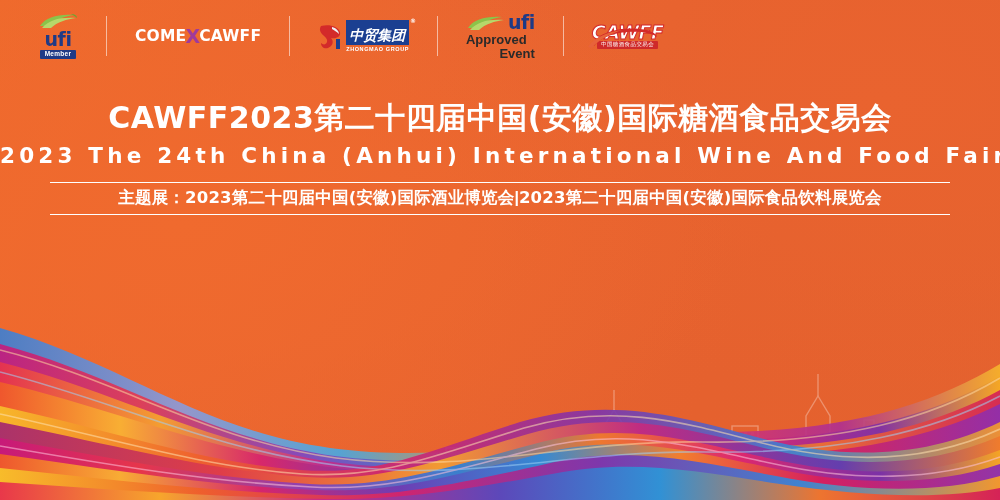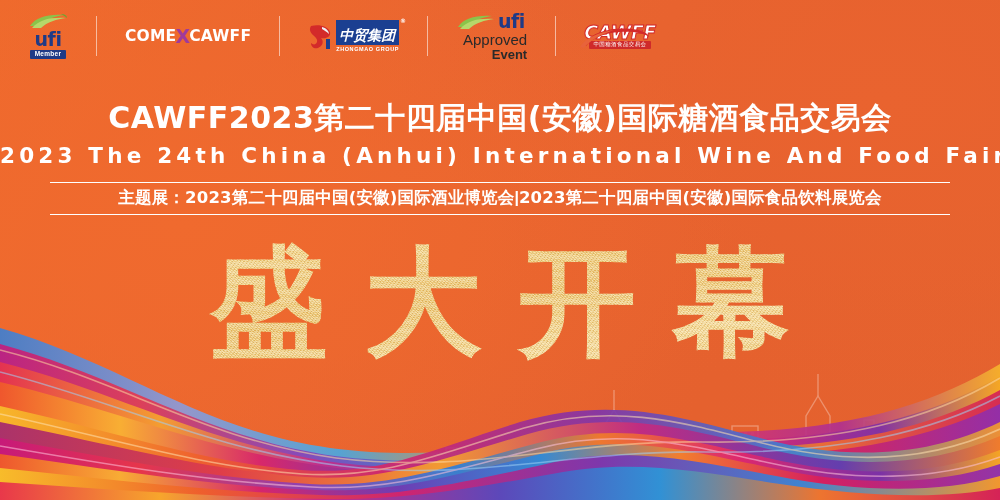--- a/index.html
+++ b/index.html
@@ -14,21 +14,21 @@
     width:1000px;height:500px;
     overflow:hidden;
     background:
       radial-gradient(ellipse 900px 500px at 18% 45%, #f06a2e 0%, rgba(240,106,46,0) 62%),
       radial-gradient(ellipse 700px 420px at 88% 20%, #e9632f 0%, rgba(233,99,47,0) 70%),
       linear-gradient(115deg,#ef6a2c 0%,#e96530 38%,#e5612e 72%,#e4622f 100%);
   }
 
   
   .logo-bar{
-    position:absolute; left:14px; top:8px;
+    position:absolute; left:24px; top:8px;
     display:flex; align-items:center; gap:14px;
     height:56px; z-index:6;
   }
   .logo-cell{ display:flex; align-items:center; justify-content:center; height:56px; padding:0 14px; }
   .logo-sep{ width:1px; height:40px; background:rgba(255,255,255,.55); }
 
   
   .ufi-box{ display:flex; flex-direction:column; align-items:center; line-height:1; }
   .ufi-wing{ width:40px; height:16px; margin-bottom:1px; }
   .ufi-word{ font-weight:bold; font-size:19px; color:#1f3a86; letter-spacing:-.5px; font-family:"DejaVu Sans",sans-serif; }
@@ -43,21 +43,21 @@
   .zm-mark{ width:25px; height:27px; }
   .zm-txtwrap{ display:flex; flex-direction:column; line-height:1; }
   .zm-cn{ background:#1b3f91; color:#fff; font-size:14px; font-weight:bold; padding:8px 3px 3px; letter-spacing:0px; position:relative; font-family:"DejaVu Sans",sans-serif;font-style:italic;}
   .zm-reg{ position:absolute; right:-7px; top:-2px; color:#fff; font-size:6px; }
   .zm-en{ color:#fff; font-size:5.5px; font-weight:bold; letter-spacing:.6px; margin-top:1.5px; text-align:center; }
 
   
   .ufa{ display:flex; flex-direction:column; align-items:flex-start; line-height:1; }
   .ufa-row{ display:flex; align-items:flex-end; gap:2px; }
   .ufa-word{ font-weight:bold; font-size:19px; color:#1f3a86; letter-spacing:-.5px; font-family:"DejaVu Sans",sans-serif;}
-  .ufa-l2{ color:#2a2a2a; font-size:15px; font-weight:normal; align-self:flex-start; margin-top:1px;margin-left:7px;}
+  .ufa-l2{ color:#2a2a2a; font-size:13px; font-weight:bold; align-self:flex-start; margin-top:1px;}
   .ufa-l3{ color:#2a2a2a; font-size:13px; font-weight:bold; align-self:flex-end; margin-top:1px;}
 
   
   .cawff{ display:flex; flex-direction:column; align-items:center; line-height:1; position:relative;}
   .cawff-word{ font-style:italic; font-weight:bold; font-size:19px; color:#ffffff; letter-spacing:-.6px; -webkit-text-stroke:1px #d32a2a; text-shadow:0 0 1px #d32a2a; font-family:"DejaVu Sans",sans-serif;}
   .cawff-cn{ background:#cf2a2a; color:#fff; font-size:5.5px; padding:1px 4px; margin-top:-1px; letter-spacing:.4px; border-radius:1px;}
   .cawff-swoosh{ position:absolute; left:-4px; top:4px; width:70px; height:22px; }
 
   
   .head{ position:absolute; left:0; top:96px; width:1000px; text-align:center; z-index:5; }
@@ -195,21 +195,20 @@
     <div class="title-cn">CAWFF2023第二十四届中国(安徽)国际糖酒食品交易会</div>
     <div class="title-en">2023 The 24th China (Anhui) International Wine And Food Fair</div>
   </div>
 
   <div class="theme-bar">
     <span class="theme-txt">主题展：2023第二十四届中国(安徽)国际酒业博览会</span>
     <span class="theme-div">|</span>
     <span class="theme-txt">2023第二十四届中国(安徽)国际食品饮料展览会</span>
   </div>
 
-  <div class="slogan">盛大开幕</div>
 
   <svg class="skyline" viewBox="0 0 1000 140" preserveAspectRatio="none">
     <g fill="none" stroke="#ffffff" stroke-width="1.4">
       <rect x="690" y="80" width="34" height="60"></rect>
       <rect x="732" y="66" width="26" height="74"></rect>
       <rect x="766" y="92" width="20" height="48"></rect>
       <path d="M806 140 L806 56 L818 36 L830 56 L830 140 Z"></path>
       <line x1="818" y1="36" x2="818" y2="14"></line>
       <rect x="842" y="74" width="16" height="66"></rect>
       <rect x="864" y="60" width="10" height="80"></rect>

